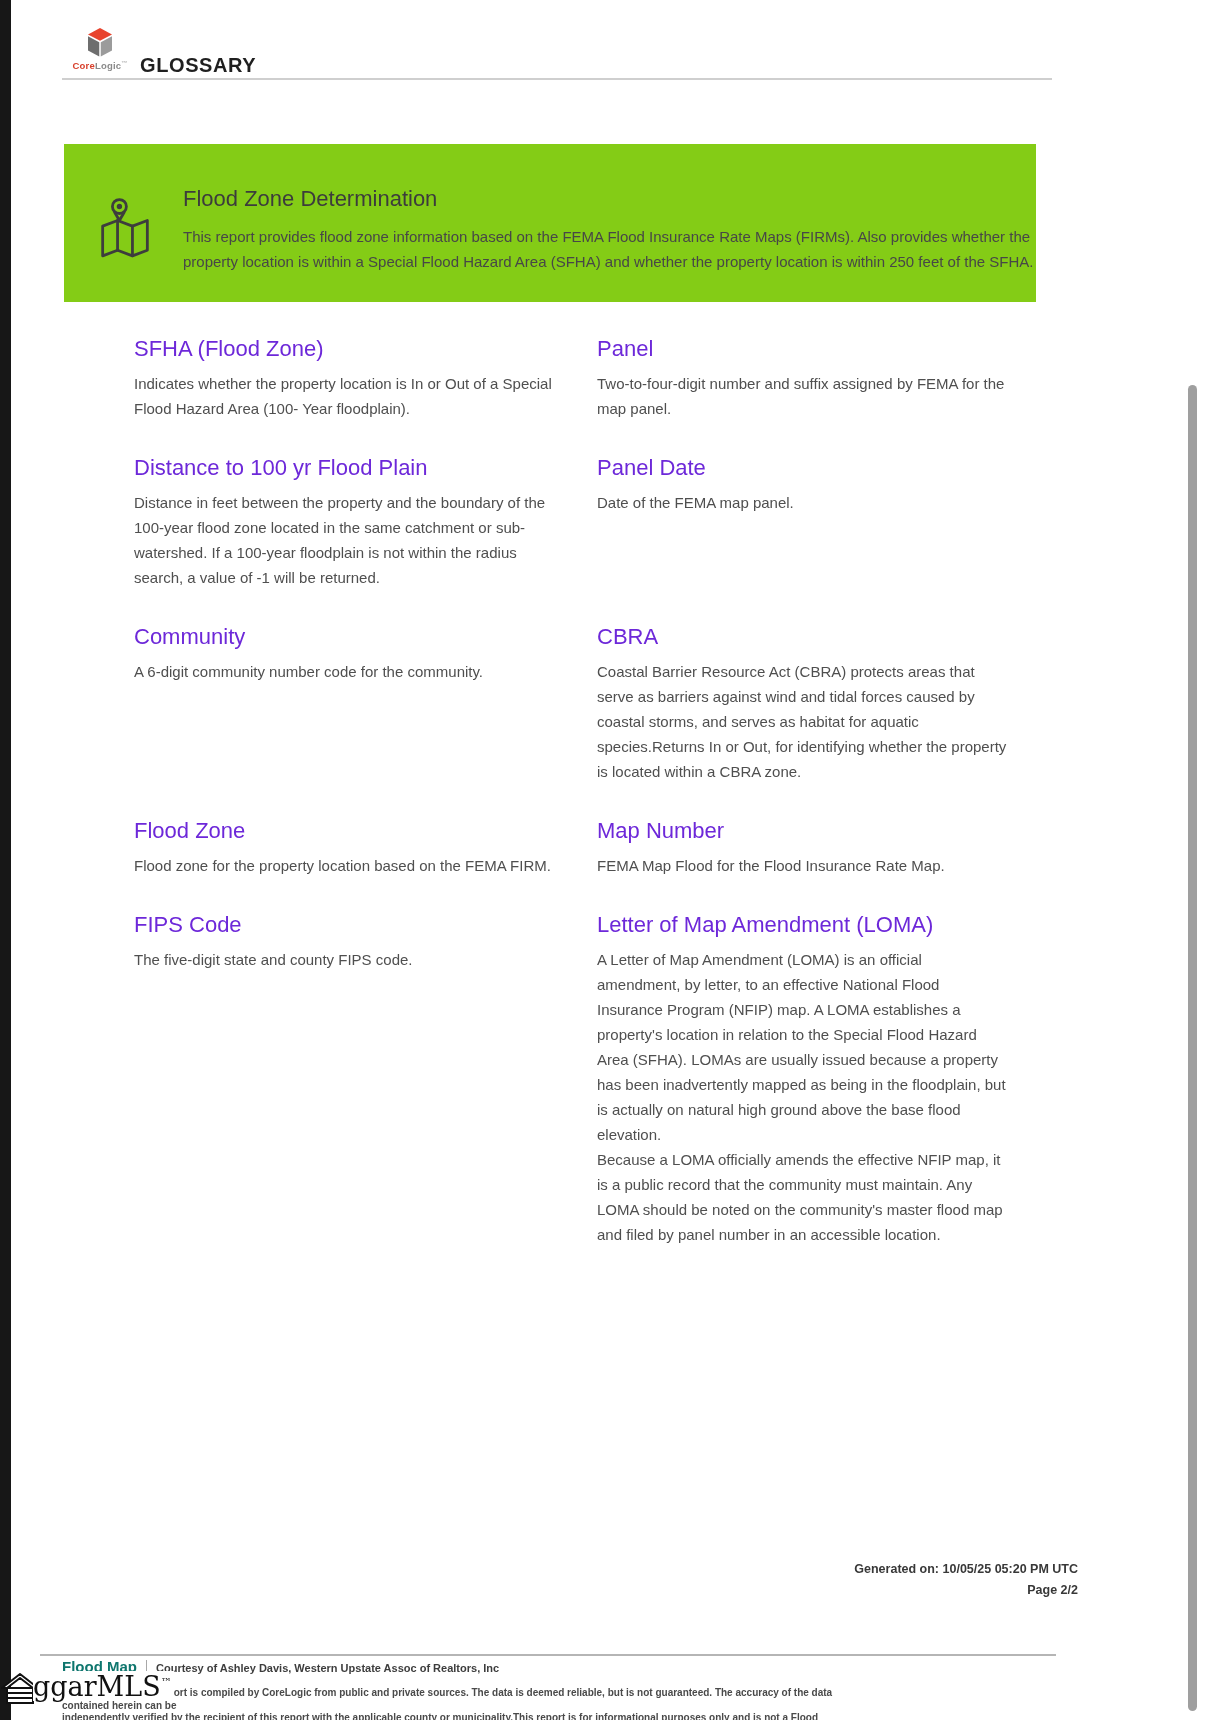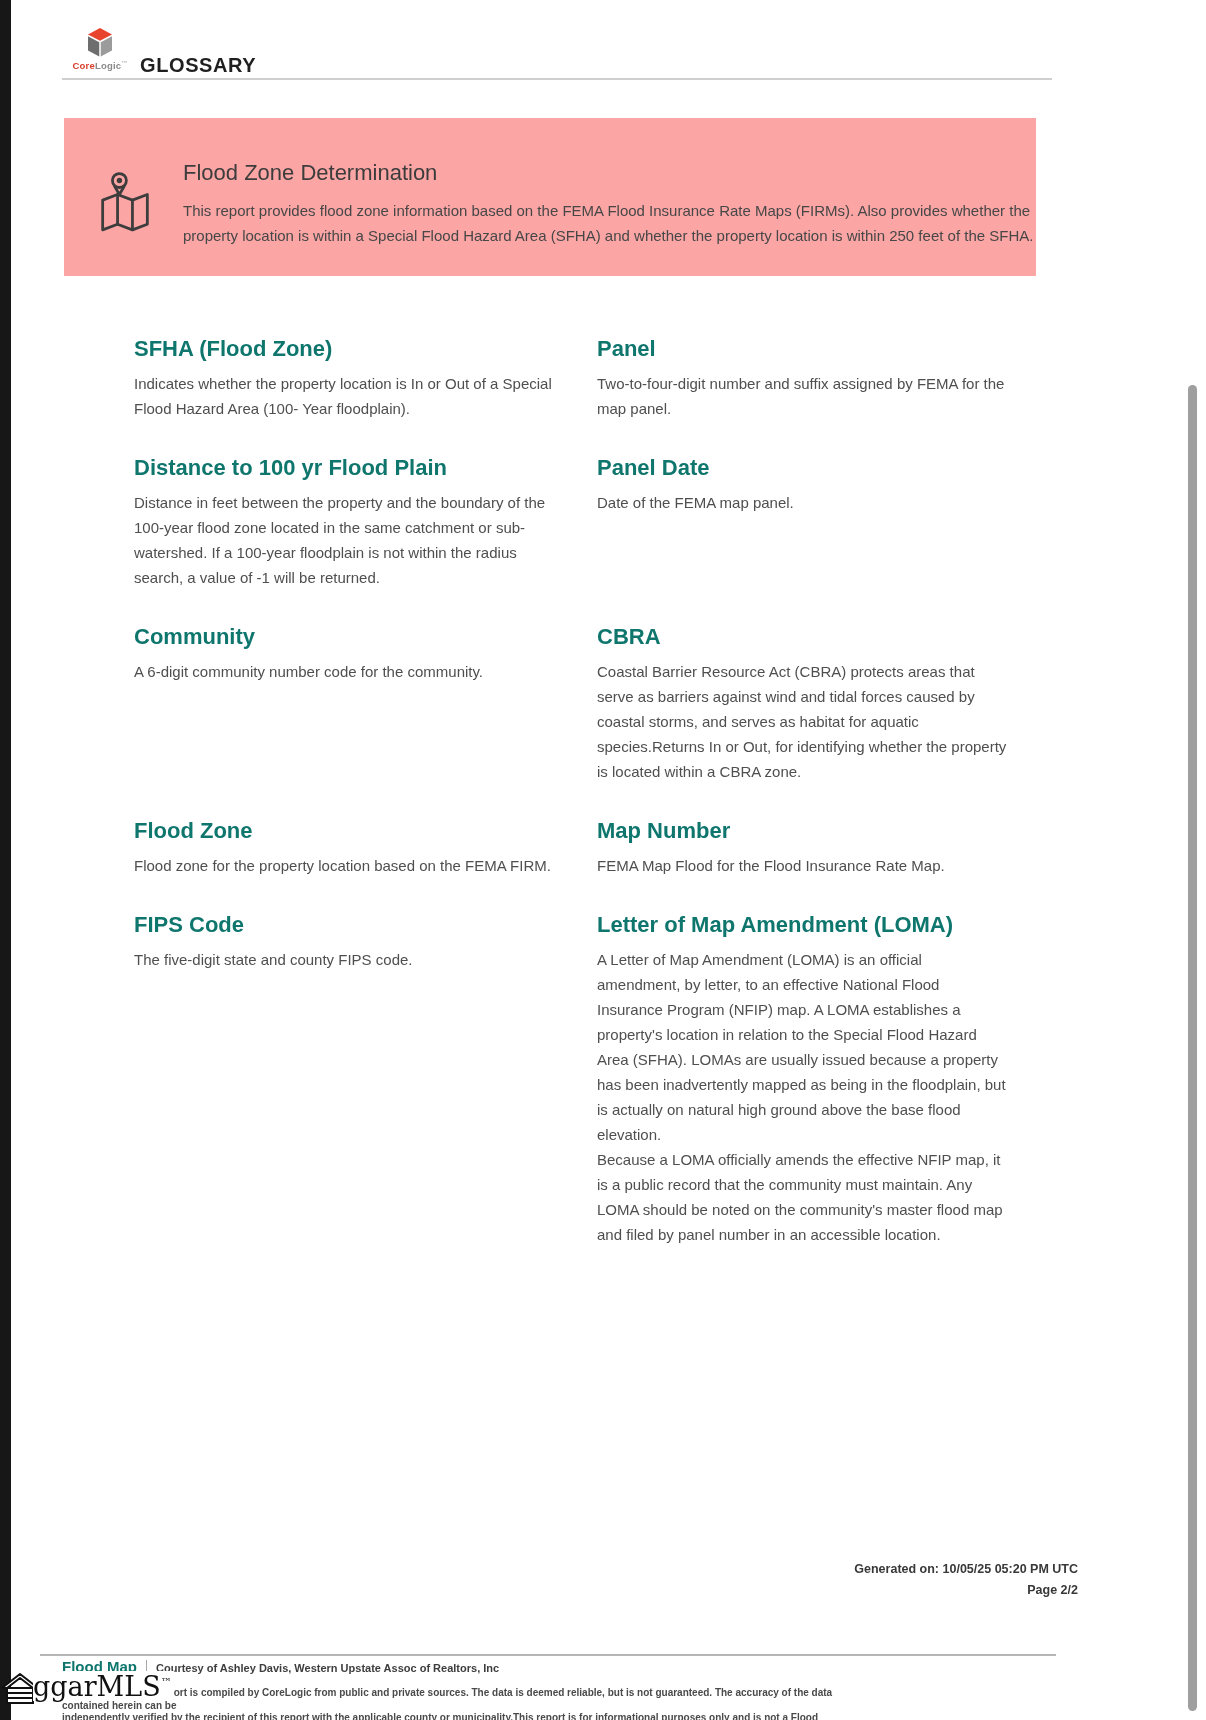--- a/index.html
+++ b/index.html
@@ -46,23 +46,23 @@
   }
   .header-divider {
     position: absolute;
     left: 62px; top: 78px;
     width: 990px; height: 2px;
     background: #cfcfcf;
   }
   
   .hero {
     position: absolute;
-    left: 64px; top: 118px;
+    left: 64px; top: 144px;
     width: 972px; height: 158px;
-    background: #fca5a5;
+    background: #84cc16;
   }
   .hero-icon {
     position: absolute;
     left: 34px; top: 52px;
   }
   .hero-title {
     position: absolute;
     left: 119px; top: 42px;
     font-size: 22px;
     font-weight: 500;
@@ -81,22 +81,22 @@
     position: absolute;
     left: 134px; top: 336px;
     display: grid;
     grid-template-columns: 430px 412px;
     column-gap: 33px;
     row-gap: 34px;
   }
   .entry h3 {
     margin: 0 0 9px 0;
     font-size: 22px;
-    font-weight: 700;
-    color: #0f766e;
+    font-weight: 400;
+    color: #6d28d9;
   }
   .entry p {
     margin: 0;
     font-size: 15px;
     line-height: 25px;
     color: #4f4f4f;
   }
   
   .footer-divider {
     position: absolute;

